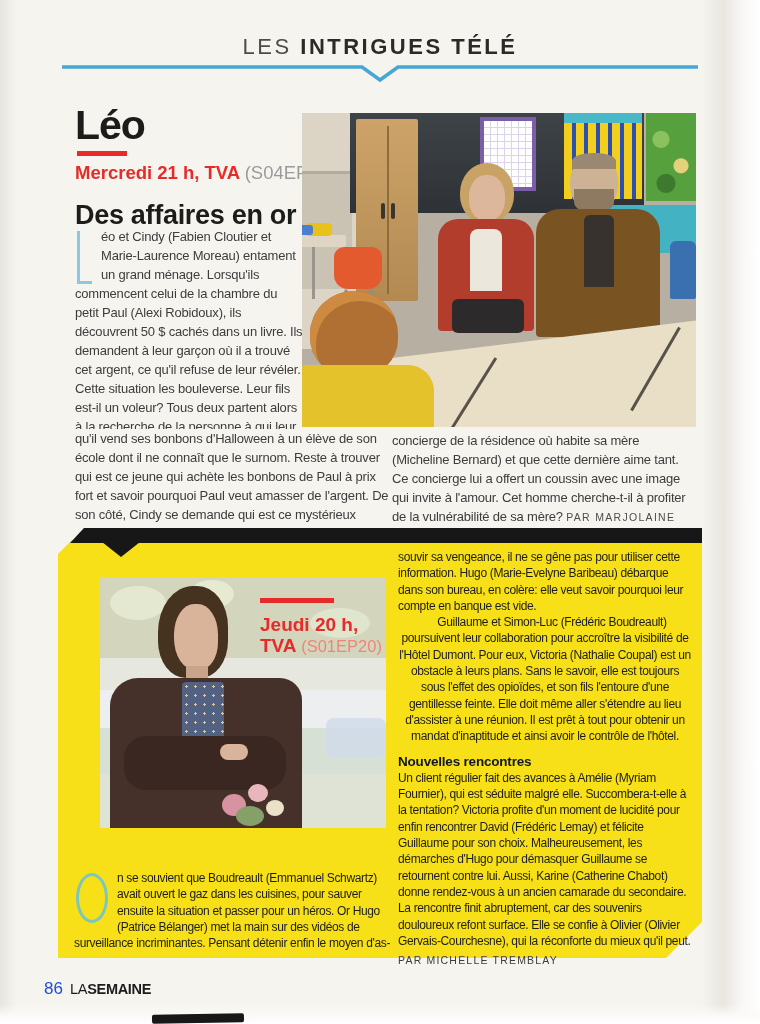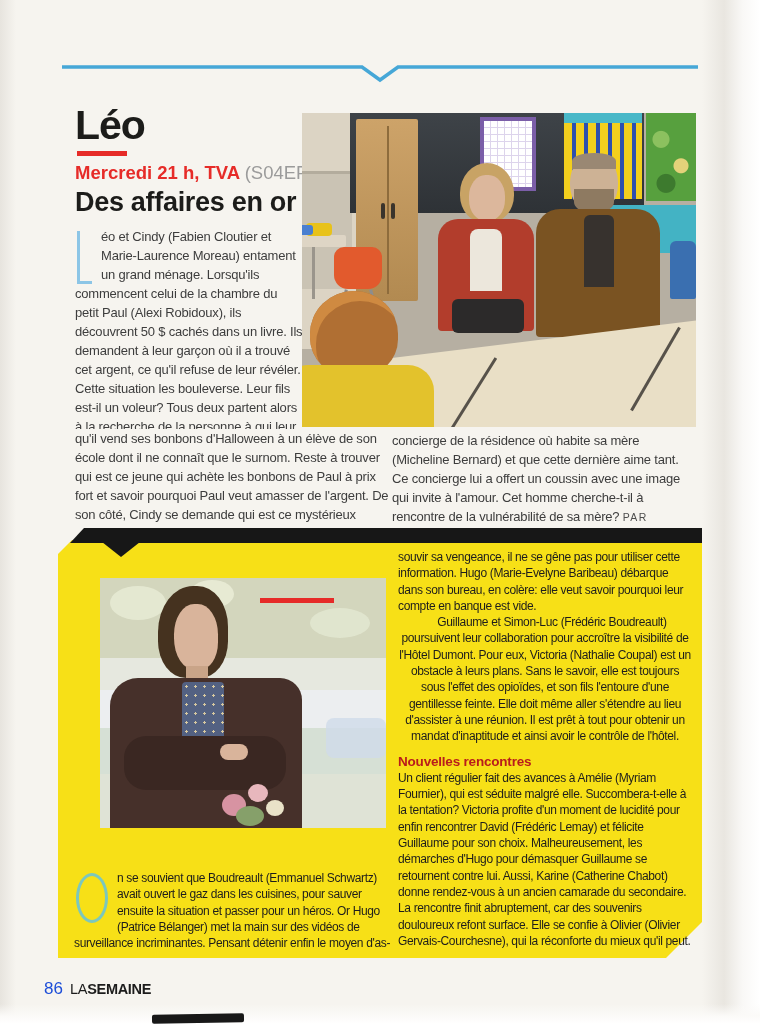--- a/index.html
+++ b/index.html
@@ -29,21 +29,21 @@
   .hdr .bd { font-weight:800; }
   .hdr-line { left:62px; top:64px; }
 
   
   .leo-title { left:75px; top:102px; font-size:41px; font-weight:800; color:#1c1c1a; letter-spacing:-1px; }
   .red-bar { background:#e62b28; }
   .leo-bar { left:77px; top:151px; width:50px; height:5px; }
   .sched { font-weight:700; color:#e62b28; }
   .leo-sched { left:75px; top:162px; font-size:18.5px; }
   .ep-gray { font-weight:400; color:#9b9b9b; }
-  .leo-headline { left:75px; top:187px; font-size:27px; font-weight:800; color:#1c1c1a; letter-spacing:-0.3px; }
+  .leo-headline { left:75px; top:200px; font-size:27px; font-weight:800; color:#1c1c1a; letter-spacing:-0.3px; }
   .body { font-size:13px; line-height:19px; letter-spacing:-0.2px; color:#3d3d3d; }
   .leo-body  { left:75px;  top:227px; width:228px; height:202px; overflow:hidden; }
   .leo-wide  { left:75px;  top:429px; width:320px; height:96px;  overflow:hidden; }
   .leo-right { left:392px; top:431px; width:303px; height:100px; overflow:hidden; }
   .byline { font-size:10.5px; letter-spacing:1.3px; color:#4e4e4e; }
 
   .drop-l { float:left; width:15px; height:53px;
     border-left:3px solid #8cc5e6; border-bottom:3px solid #8cc5e6;
     margin:4px 9px 0 2px; }
   .drop-o { float:left; width:32px; height:50px; border:3px solid #7cc7bd;
@@ -133,37 +133,41 @@
   .hotel-title-block { left:160px; top:14px; width:132px; }
   .hotel-title { font-size:34px; font-weight:800; color:#121212; letter-spacing:-0.5px; }
   .hotel-bar { width:74px; height:5px; margin-top:6px; }
   .hotel-sched { margin-top:11px; font-size:19px; line-height:21px; font-weight:700; color:#e62b28; }
   .ep-salmon { font-weight:400; color:#ee8578; font-size:16.5px; }
 
   
   .ytext { font-size:12px; line-height:16.3px; letter-spacing:-0.35px; color:#1d1d1c; }
   .hotel-right { left:398px; top:549px; width:294px; }
   .hotel-right .indent { text-indent:14px;text-align:center; }
-  .ysub { margin-top:9px; font-size:13.5px; font-weight:700; color:#b91c1c; letter-spacing:-0.2px; }
+  .ysub { margin-top:9px; font-size:13.5px; font-weight:700; color:#0f172a; letter-spacing:-0.2px; }
   .ybyline { margin-top:3px; font-size:10.5px; letter-spacing:1.2px; color:#3d3d3d; }
   .hotel-headline { left:74px; top:833px; font-size:30px; font-weight:800; color:#121212; letter-spacing:-0.5px; }
   .hotel-left-body { left:74px; top:870px; width:322px; height:86px; overflow:hidden; }
 
   
   .pgnum { left:44px; top:979px; font-size:17px; color:#1d4ed8; }
   .mag { left:70px; top:981px; font-size:14.5px; color:#1c1c1c; letter-spacing:-0.3px; }
   .mag .la { font-weight:400; } .mag .sem { font-weight:800; }
   .credits { right:20px; bottom:56px; writing-mode:vertical-rl; transform:rotate(180deg);
     font-size:6.5px; letter-spacing:0.3px; color:#8d8a86; }
 </style>
 </head>
 <body>
 
 <div class="page">
 
+  <div class="abs hdr">
+    <span class="lt">LES</span>
+    <span class="bd">INTRIGUES TÉLÉ</span>
+  </div>
   <svg class="abs hdr-line" width="636" height="20">
     <path d="M0 3 H300 L318 16 L336 3 H636" stroke="#46a7d7" stroke-width="3.5" fill="none"></path>
   </svg>
 
   <div class="abs leo-title">Léo</div>
   <div class="abs red-bar leo-bar"></div>
   <div class="abs leo-sched sched">
     <span>Mercredi 21 h, TVA</span>
     <span class="ep-gray">(S04EP08)</span>
   </div>
@@ -205,21 +209,21 @@
   </div>
 
   <div class="abs body leo-body">
     <span class="drop-l">
         <i class="sr">L</i>
       </span>
     <span>éo et Cindy (Fabien Cloutier et Marie-Laurence Moreau) entament un grand ménage. Lorsqu'ils commencent celui de la chambre du petit Paul (Alexi Robidoux), ils découvrent 50 $ cachés dans un livre. Ils demandent à leur garçon où il a trouvé cet argent, ce qu'il refuse de leur révéler. Cette situation les bouleverse. Leur fils est-il un voleur? Tous deux partent alors à la recherche de la personne à qui leur fils doit rendre cet argent, mais en vain. Léo finit par faire parler Paul, qui lui confie</span>
   </div>
   <div class="abs body leo-wide">qu'il vend ses bonbons d'Halloween à un élève de son école dont il ne connaît que le surnom. Reste à trouver qui est ce jeune qui achète les bonbons de Paul à prix fort et savoir pourquoi Paul veut amasser de l'argent. De son côté, Cindy se demande qui est ce mystérieux</div>
   <div class="abs body leo-right">
-    <span>concierge de la résidence où habite sa mère (Micheline Bernard) et que cette dernière aime tant. Ce concierge lui a offert un coussin avec une image qui invite à l'amour. Cet homme cherche-t-il à rencontre de la vulnérabilité de sa mère?</span>
+    <span>concierge de la résidence où habite sa mère (Micheline Bernard) et que cette dernière aime tant. Ce concierge lui a offert un coussin avec une image qui invite à l'amour. Cet homme cherche-t-il à profiter de la vulnérabilité de sa mère?</span>
     <span class="byline">PAR MARJOLAINE SIMARD</span>
   </div>
 
   <div class="abs ybox"></div>
   <div class="abs yband"></div>
   <div class="abs ychev"></div>
 
   <div class="abs photo2">
     <div class="scene2">
       <div class="abs b1"></div>
@@ -233,28 +237,36 @@
       <div class="abs h-shirt"></div>
       <div class="abs h-arms"></div>
       <div class="abs h-hand"></div>
       <div class="abs f1"></div>
       <div class="abs f2"></div>
       <div class="abs f3"></div>
       <div class="abs f4"></div>
     </div>
     <div class="abs hotel-title-block">
       <div class="red-bar hotel-bar"></div>
+      <div class="hotel-sched">
+        <div>Jeudi 20 h,</div>
+        <div>
+          <span>TVA</span>
+          <span class="ep-salmon">(S01EP20)</span>
+        </div>
+      </div>
     </div>
   </div>
 
   <div class="abs ytext hotel-right">
     <p>souvir sa vengeance, il ne se gêne pas pour utiliser cette information. Hugo (Marie-Evelyne Baribeau) débarque dans son bureau, en colère: elle veut savoir pourquoi leur compte en banque est vide.</p>
     <p class="indent">Guillaume et Simon-Luc (Frédéric Boudreault) poursuivent leur collaboration pour accroître la visibilité de l'Hôtel Dumont. Pour eux, Victoria (Nathalie Coupal) est un obstacle à leurs plans. Sans le savoir, elle est toujours sous l'effet des opioïdes, et son fils l'entoure d'une gentillesse feinte. Elle doit même aller s'étendre au lieu d'assister à une réunion. Il est prêt à tout pour obtenir un mandat d'inaptitude et ainsi avoir le contrôle de l'hôtel.</p>
     <p class="ysub">Nouvelles rencontres</p>
     <p>Un client régulier fait des avances à Amélie (Myriam Fournier), qui est séduite malgré elle. Succombera-t-elle à la tentation? Victoria profite d'un moment de lucidité pour enfin rencontrer David (Frédéric Lemay) et félicite Guillaume pour son choix. Malheureusement, les démarches d'Hugo pour démasquer Guillaume se retournent contre lui. Aussi, Karine (Catherine Chabot) donne rendez-vous à un ancien camarade du secondaire. La rencontre finit abruptement, car des souvenirs douloureux refont surface. Elle se confie à Olivier (Olivier Gervais-Courchesne), qui la réconforte du mieux qu'il peut.</p>
+    <p class="ybyline">PAR MICHELLE TREMBLAY</p>
   </div>
 
   <div class="abs ytext hotel-left-body">
     <span class="drop-o">
         <i class="sr">O</i>
       </span>
     <span>n se souvient que Boudreault (Emmanuel Schwartz) avait ouvert le gaz dans les cuisines, pour sauver ensuite la situation et passer pour un héros. Or Hugo (Patrice Bélanger) met la main sur des vidéos de surveillance incriminantes. Pensant détenir enfin le moyen d'as-</span>
   </div>
 
   <div class="abs pgnum">86</div>

